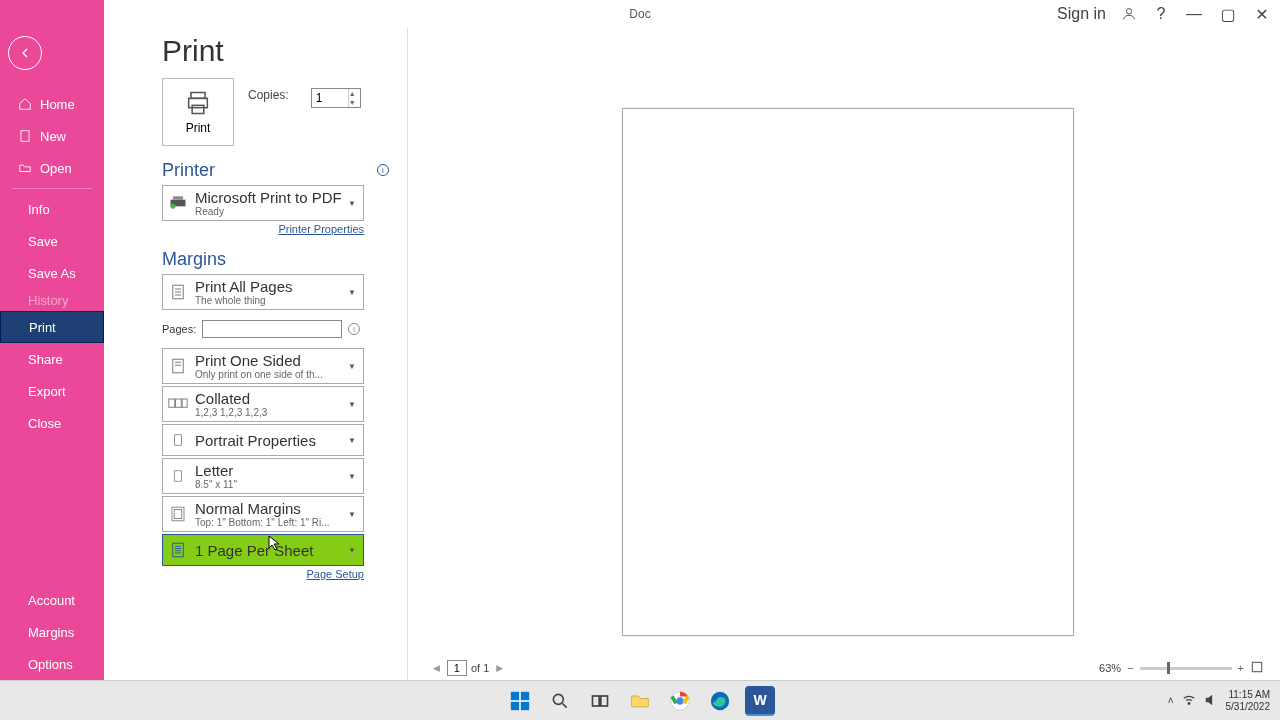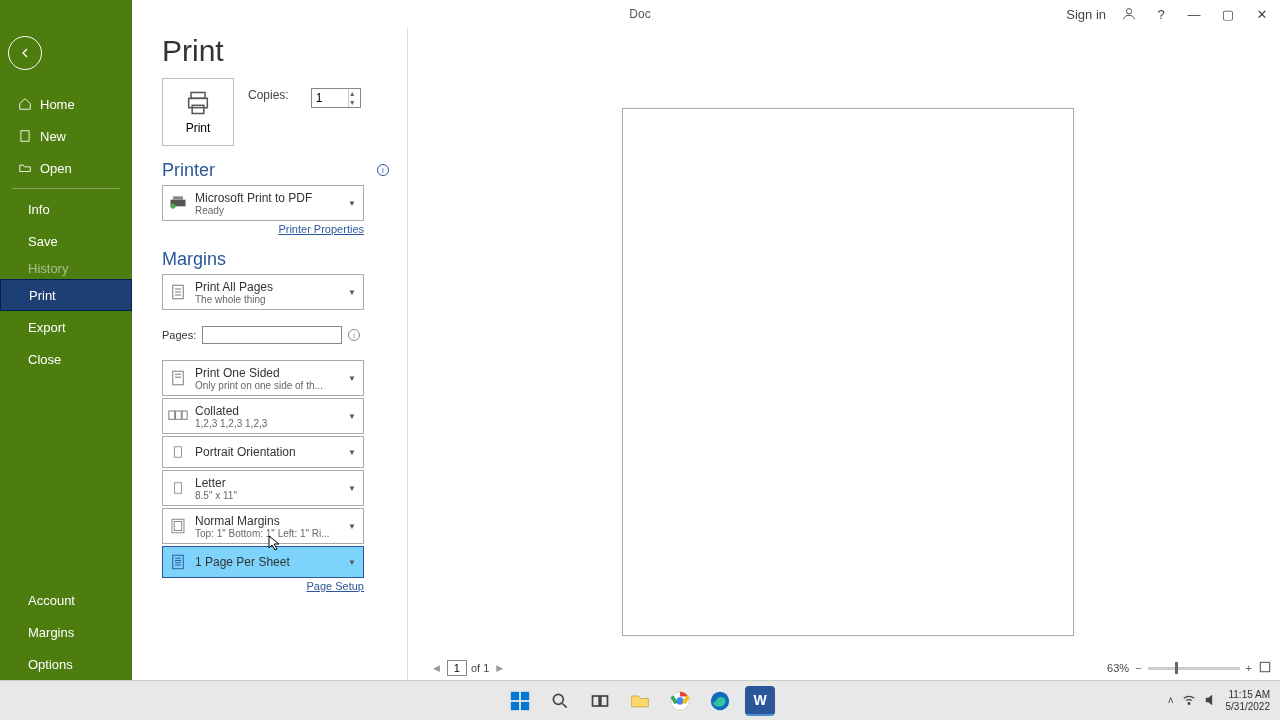--- a/index.html
+++ b/index.html
@@ -1,27 +1,27 @@
 <!DOCTYPE html>
 <html><head>
 <meta charset="utf-8">
 <style>
 * { margin: 0; padding: 0; box-sizing: border-box; font-family: "Segoe UI", sans-serif; }
 body { width: 1280px; height: 720px; overflow: hidden; background: #fff; position: relative; }
 
 .titlebar { height: 28px; display: flex; align-items: center; position: relative; background: #fff; }
 .titlebar .doc { position: absolute; left: 50%; transform: translateX(-50%); font-size: 12px; color: #555; }
 .titlebar .right { position: absolute; right: 0; display: flex; align-items: center; gap: 14px; padding-right: 8px; }
-.titlebar .right span { font-size: 13px; color: #444; }
+.titlebar .right span { font-size: 16px; color: #444; }
 .win-btn { width: 20px; height: 20px; display: inline-flex; align-items: center; justify-content: center; color: #444; cursor: pointer; }
 .icon-btn { width: 18px; height: 18px; display: inline-flex; align-items: center; justify-content: center; color: #444; }
 
 .topband { position: absolute; top: 0; left: 98px; width: 26px; height: 4px; background: #2b579a; }
 
-.sidebar { position: absolute; top: 0; left: 0; width: 132px; height: 680px; background: #4d7c0f; color: #fff; padding-top: 36px; display: flex; flex-direction: column; }
+.sidebar { position: absolute; top: 0; left: 0; width: 104px; height: 680px; background: #ec4899; color: #fff; padding-top: 36px; display: flex; flex-direction: column; }
 .sidebar .back { width: 34px; height: 34px; border: 1.5px solid #fff; border-radius: 50%; margin-left: 8px; margin-bottom: 18px; display: flex; align-items: center; justify-content: center; cursor: pointer; }
 .sidebar .item { height: 32px; display: flex; align-items: center; gap: 8px; padding-left: 18px; font-size: 13px; cursor: pointer; }
 .sidebar .item.selected { background: #1e3f73; border: 1px solid #002050; }
 .sidebar .sep { height: 1px; background: rgba(255,255,255,0.3); margin: 4px 12px; }
 .sidebar .spacer { flex: 1; }
 .sidebar .sub { padding-left: 28px; }
 .sidebar .ico { width: 14px; height: 14px; display: inline-flex; }
 
 .main { position: absolute; left: 124px; top: 28px; right: 0; bottom: 40px; display: flex; }
 .panel { width: 284px; padding-left: 38px; padding-top: 6px; border-right: 1px solid #ddd; }
@@ -32,41 +32,41 @@
 .spinner { width: 50px; height: 20px; border: 1px solid #888; display: flex; font-size: 12px; }
 .spinner input { width: 36px; border: none; outline: none; padding-left: 4px; font-size: 12px; }
 .spinner .arrows { width: 12px; display: flex; flex-direction: column; font-size: 7px; line-height: 9px; border-left: 1px solid #ccc; color: #666; }
 .clr { clear: both; }
 
 .section-h { font-size: 18px; font-weight: 400; color: #2b579a; margin-top: 14px; margin-bottom: 4px; position: relative; }
 .section-h .info { position: absolute; right: 18px; top: 4px; width: 12px; height: 12px; border: 1px solid #2b579a; border-radius: 50%; font-size: 8px; color: #2b579a; display: flex; align-items: center; justify-content: center; }
 
 .dd { width: 202px; min-height: 32px; border: 1px solid #aaa; display: flex; align-items: center; padding: 2px 4px; gap: 6px; font-size: 11px; color: #333; cursor: pointer; position: relative; margin-bottom: 2px; }
 .dd.h36 { min-height: 36px; }
-.dd.highlight { border: 1px solid #2b579a; background: #7dd3fc; }
+.dd.highlight { border: 1px solid #2b579a; background: #84cc16; }
 .dd .ddicon { width: 22px; height: 22px; flex-shrink: 0; display: flex; align-items: center; justify-content: center; }
 .dd .ddtxt { flex: 1; overflow: hidden; }
 .dd .sub { font-size: 10px; color: #666; white-space: nowrap; overflow: hidden; text-overflow: ellipsis; }
 .dd .chev { font-size: 8px; color: #555; padding-right: 3px; }
-.dd .ln1 { font-size: 12px; color: #333; white-space: nowrap; overflow: hidden; text-overflow: ellipsis; }
+.dd .ln1 { font-size: 15px; color: #333; white-space: nowrap; overflow: hidden; text-overflow: ellipsis; }
 
 .link { font-size: 11px; color: #2b579a; text-decoration: underline; cursor: pointer; display: block; text-align: right; width: 202px; margin-top: 2px; }
 
-.pages-row { display: flex; align-items: center; gap: 6px; font-size: 11px; color: #333; margin: 16px 0; }
+.pages-row { display: flex; align-items: center; gap: 6px; font-size: 11px; color: #333; margin: 10px 0; }
 .pages-row input { width: 140px; height: 18px; border: 1px solid #888; outline: none; font-size: 11px; padding-left: 3px; }
 .pages-row .info2 { width: 12px; height: 12px; border: 1px solid #888; border-radius: 50%; font-size: 8px; color: #888; display: flex; align-items: center; justify-content: center; }
 
 .preview { flex: 1; position: relative; }
 .preview .page { position: absolute; left: 214px; top: 80px; width: 452px; height: 528px; border: 1px solid #aaa; background: #fff; box-shadow: 0 0 2px rgba(0,0,0,0.1); }
 
 .prev-footer { position: absolute; left: 430px; bottom: 40px; right: 0; height: 24px; display: flex; align-items: center; font-size: 11px; color: #444; }
 .nav { display: flex; align-items: center; gap: 4px; }
 .nav .tri { font-size: 9px; color: #999; cursor: pointer; padding: 0 3px; }
 .nav input { width: 20px; height: 16px; border: 1px solid #888; text-align: center; font-size: 11px; }
-.zoom-area { position: absolute; right: 8px; display: flex; align-items: center; gap: 6px; font-size: 11px; }
+.zoom-area { position: absolute; right: 16px; display: flex; align-items: center; gap: 6px; font-size: 11px; }
 .slider { width: 92px; height: 3px; background: #ccc; position: relative; }
 .slider .thumb { width: 3px; height: 12px; background: #666; position: absolute; top: -5px; left: 30%; }
 .zbtn { cursor: pointer; color: #666; }
 
 .cursorimg { position: absolute; left: 268px; top: 535px; pointer-events: none; }
 
 .taskbar { position: absolute; left: 0; right: 0; bottom: 0; height: 40px; background: #e8e8e8; border-top: 1px solid #ccc; display: flex; align-items: center; }
 .task-center { margin: 0 auto; display: flex; gap: 10px; }
 .tbicon { width: 30px; height: 30px; border-radius: 4px; display: flex; align-items: center; justify-content: center; cursor: pointer; }
 .word-ic { background: #2b579a; color: #fff; font-weight: bold; font-size: 14px; border-bottom: 2px solid #4a90d9; }
@@ -125,25 +125,31 @@
       </span>
       <span>Open</span>
     </div>
   <div class="sep"></div>
   <div class="item sub">
       <span>Info</span>
     </div>
   <div class="item sub">
       <span>Save</span>
     </div>
+  <div class="item sub">
+      <span>Save As</span>
+    </div>
   <div class="item sub" style="opacity:0.5;height:22px;overflow:hidden;">
       <span>History</span>
     </div>
   <div class="item sub selected">
       <span>Print</span>
+    </div>
+  <div class="item sub">
+      <span>Share</span>
     </div>
   <div class="item sub">
       <span>Export</span>
     </div>
   <div class="item sub">
       <span>Close</span>
     </div>
   <div class="spacer"></div>
   <div class="item sub">
       <span>Account</span>
@@ -254,21 +260,21 @@
       <span class="chev">▼</span>
     </div>
 
     <div class="dd">
       <span class="ddicon">
           <svg width="14" height="18" viewBox="0 0 24 24" fill="none" stroke="#888" stroke-width="1.5">
             <rect x="6" y="3" width="12" height="18"></rect>
           </svg>
         </span>
       <div class="ddtxt">
-          <div class="ln1">Portrait Orientation</div>
+          <div class="ln1">Portrait Properties</div>
         </div>
       <span class="chev">▼</span>
     </div>
 
     <div class="dd h36">
       <span class="ddicon">
           <svg width="14" height="18" viewBox="0 0 24 24" fill="none" stroke="#888" stroke-width="1.5">
             <rect x="6" y="3" width="12" height="18"></rect>
           </svg>
         </span>

